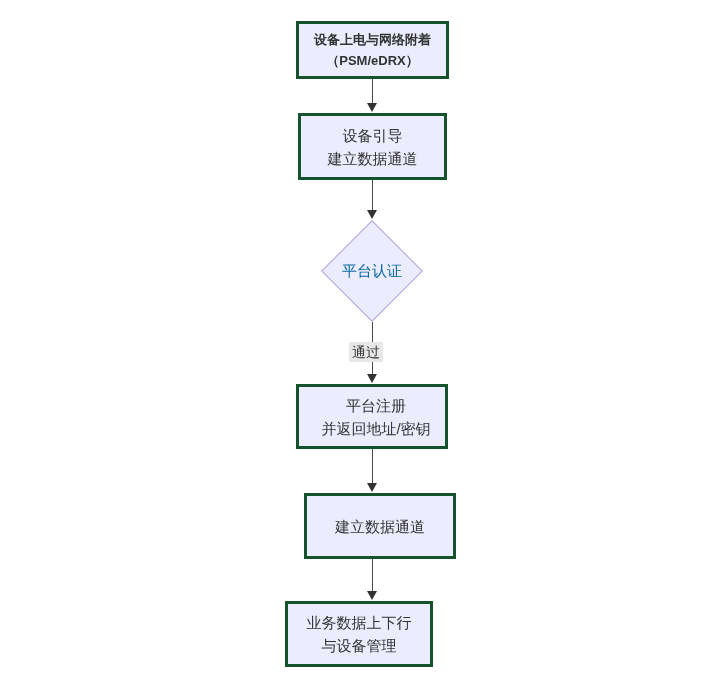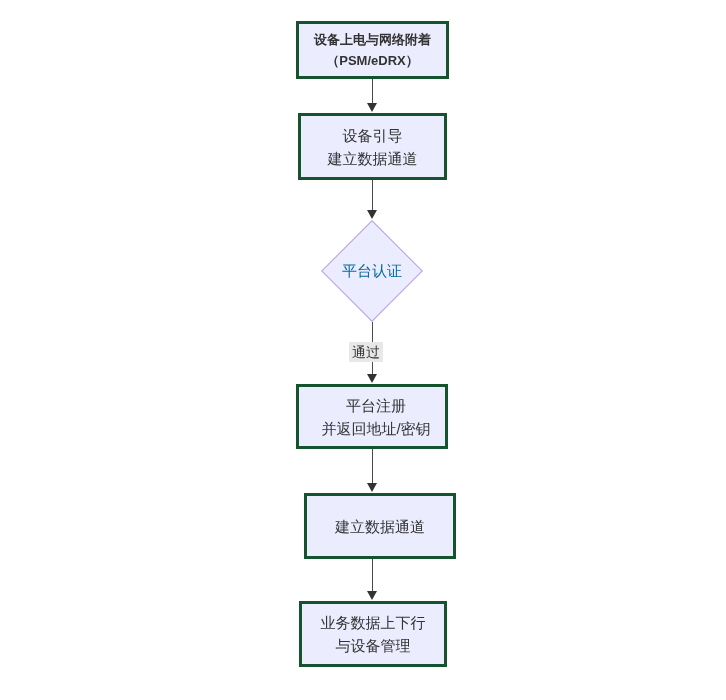--- a/index.html
+++ b/index.html
@@ -24,21 +24,21 @@
     justify-content:center;
     text-align:center;
     box-sizing:border-box;
     font-size:15px;
     line-height:23px;
   }
   .node-power{left:296px;top:21px;width:153px;height:58px;font-size:13px;line-height:21px;font-weight:600;}
   .node-bootstrap{left:298px;top:113px;width:149px;height:67px;}
   .node-register{left:296px;top:384px;width:152px;height:65px;padding-left:8px;}
   .node-channel{left:296px;top:493px;width:152px;height:66px;margin-left:8px;}
-  .node-business{left:299px;top:601px;width:148px;height:66px;}
+  .node-business{left:285px;top:601px;width:148px;height:66px;}
 
   
   .diamond-wrap{
     position:absolute;left:336px;top:235px;width:72px;height:72px;
   }
   .diamond-shape{
     position:absolute;left:0;top:0;width:72px;height:72px;
     background:#ECECFF;
     border:1px solid #b6a2e3;
     transform:rotate(45deg);

